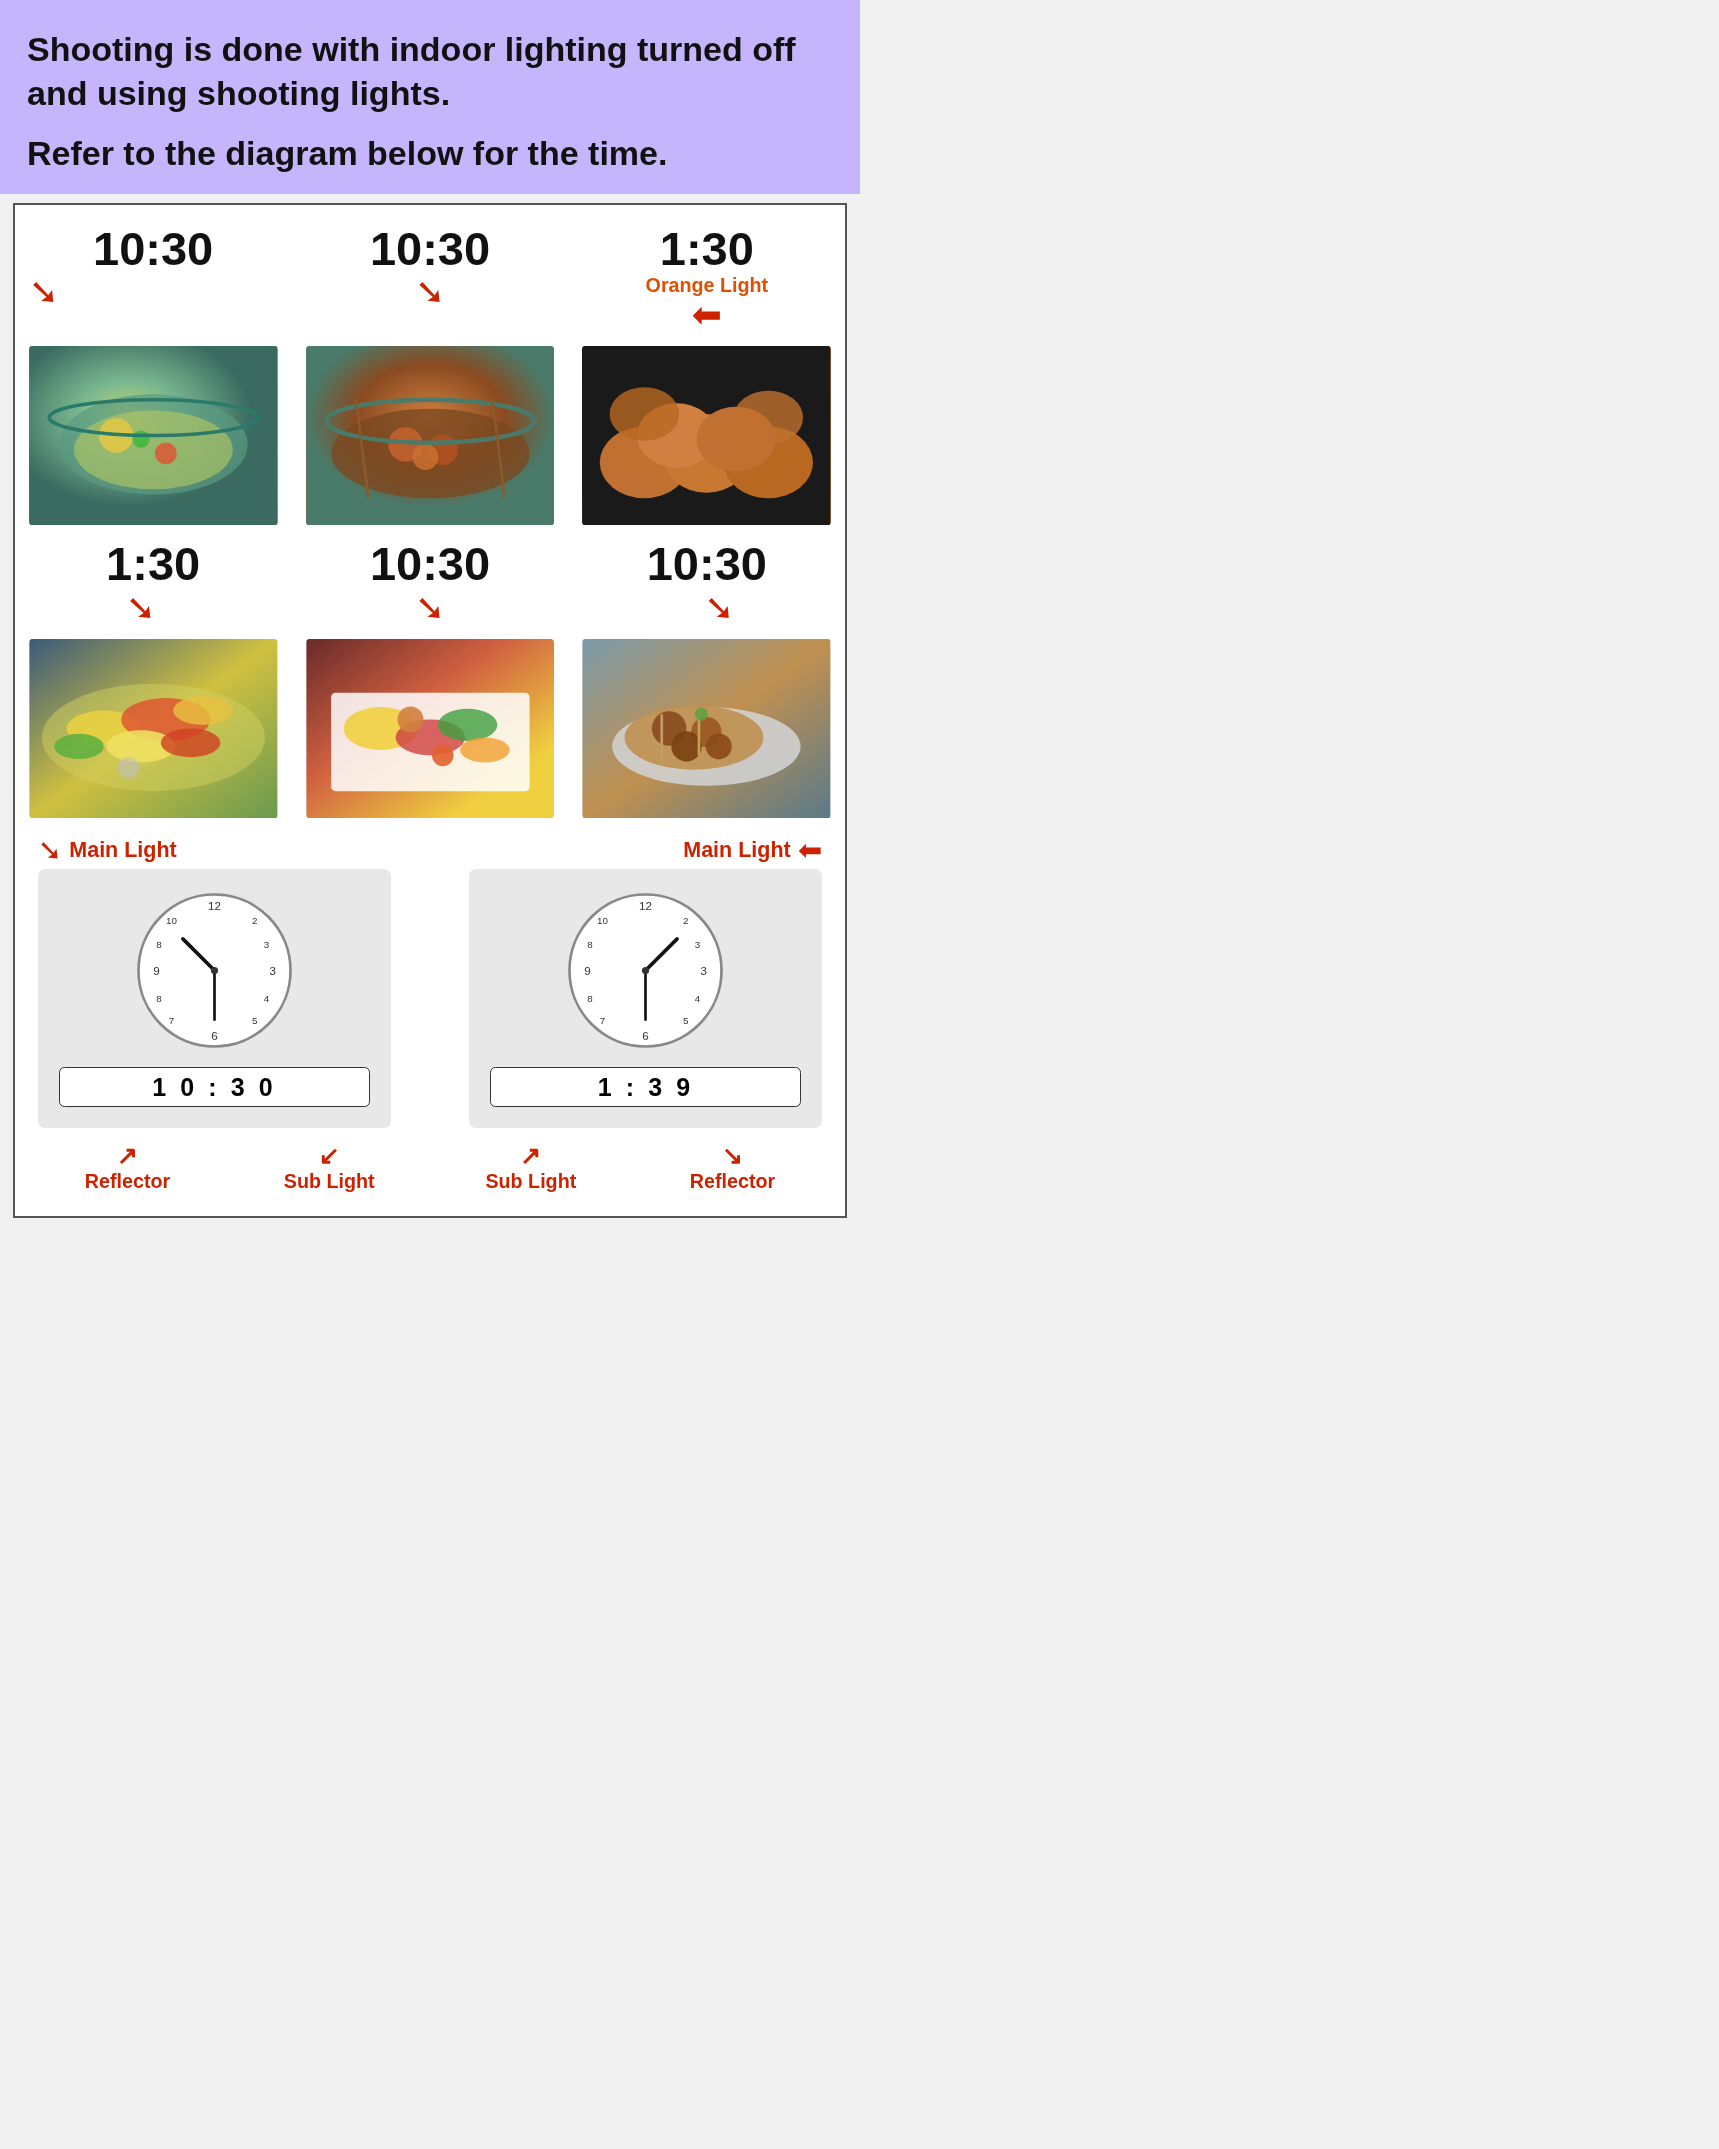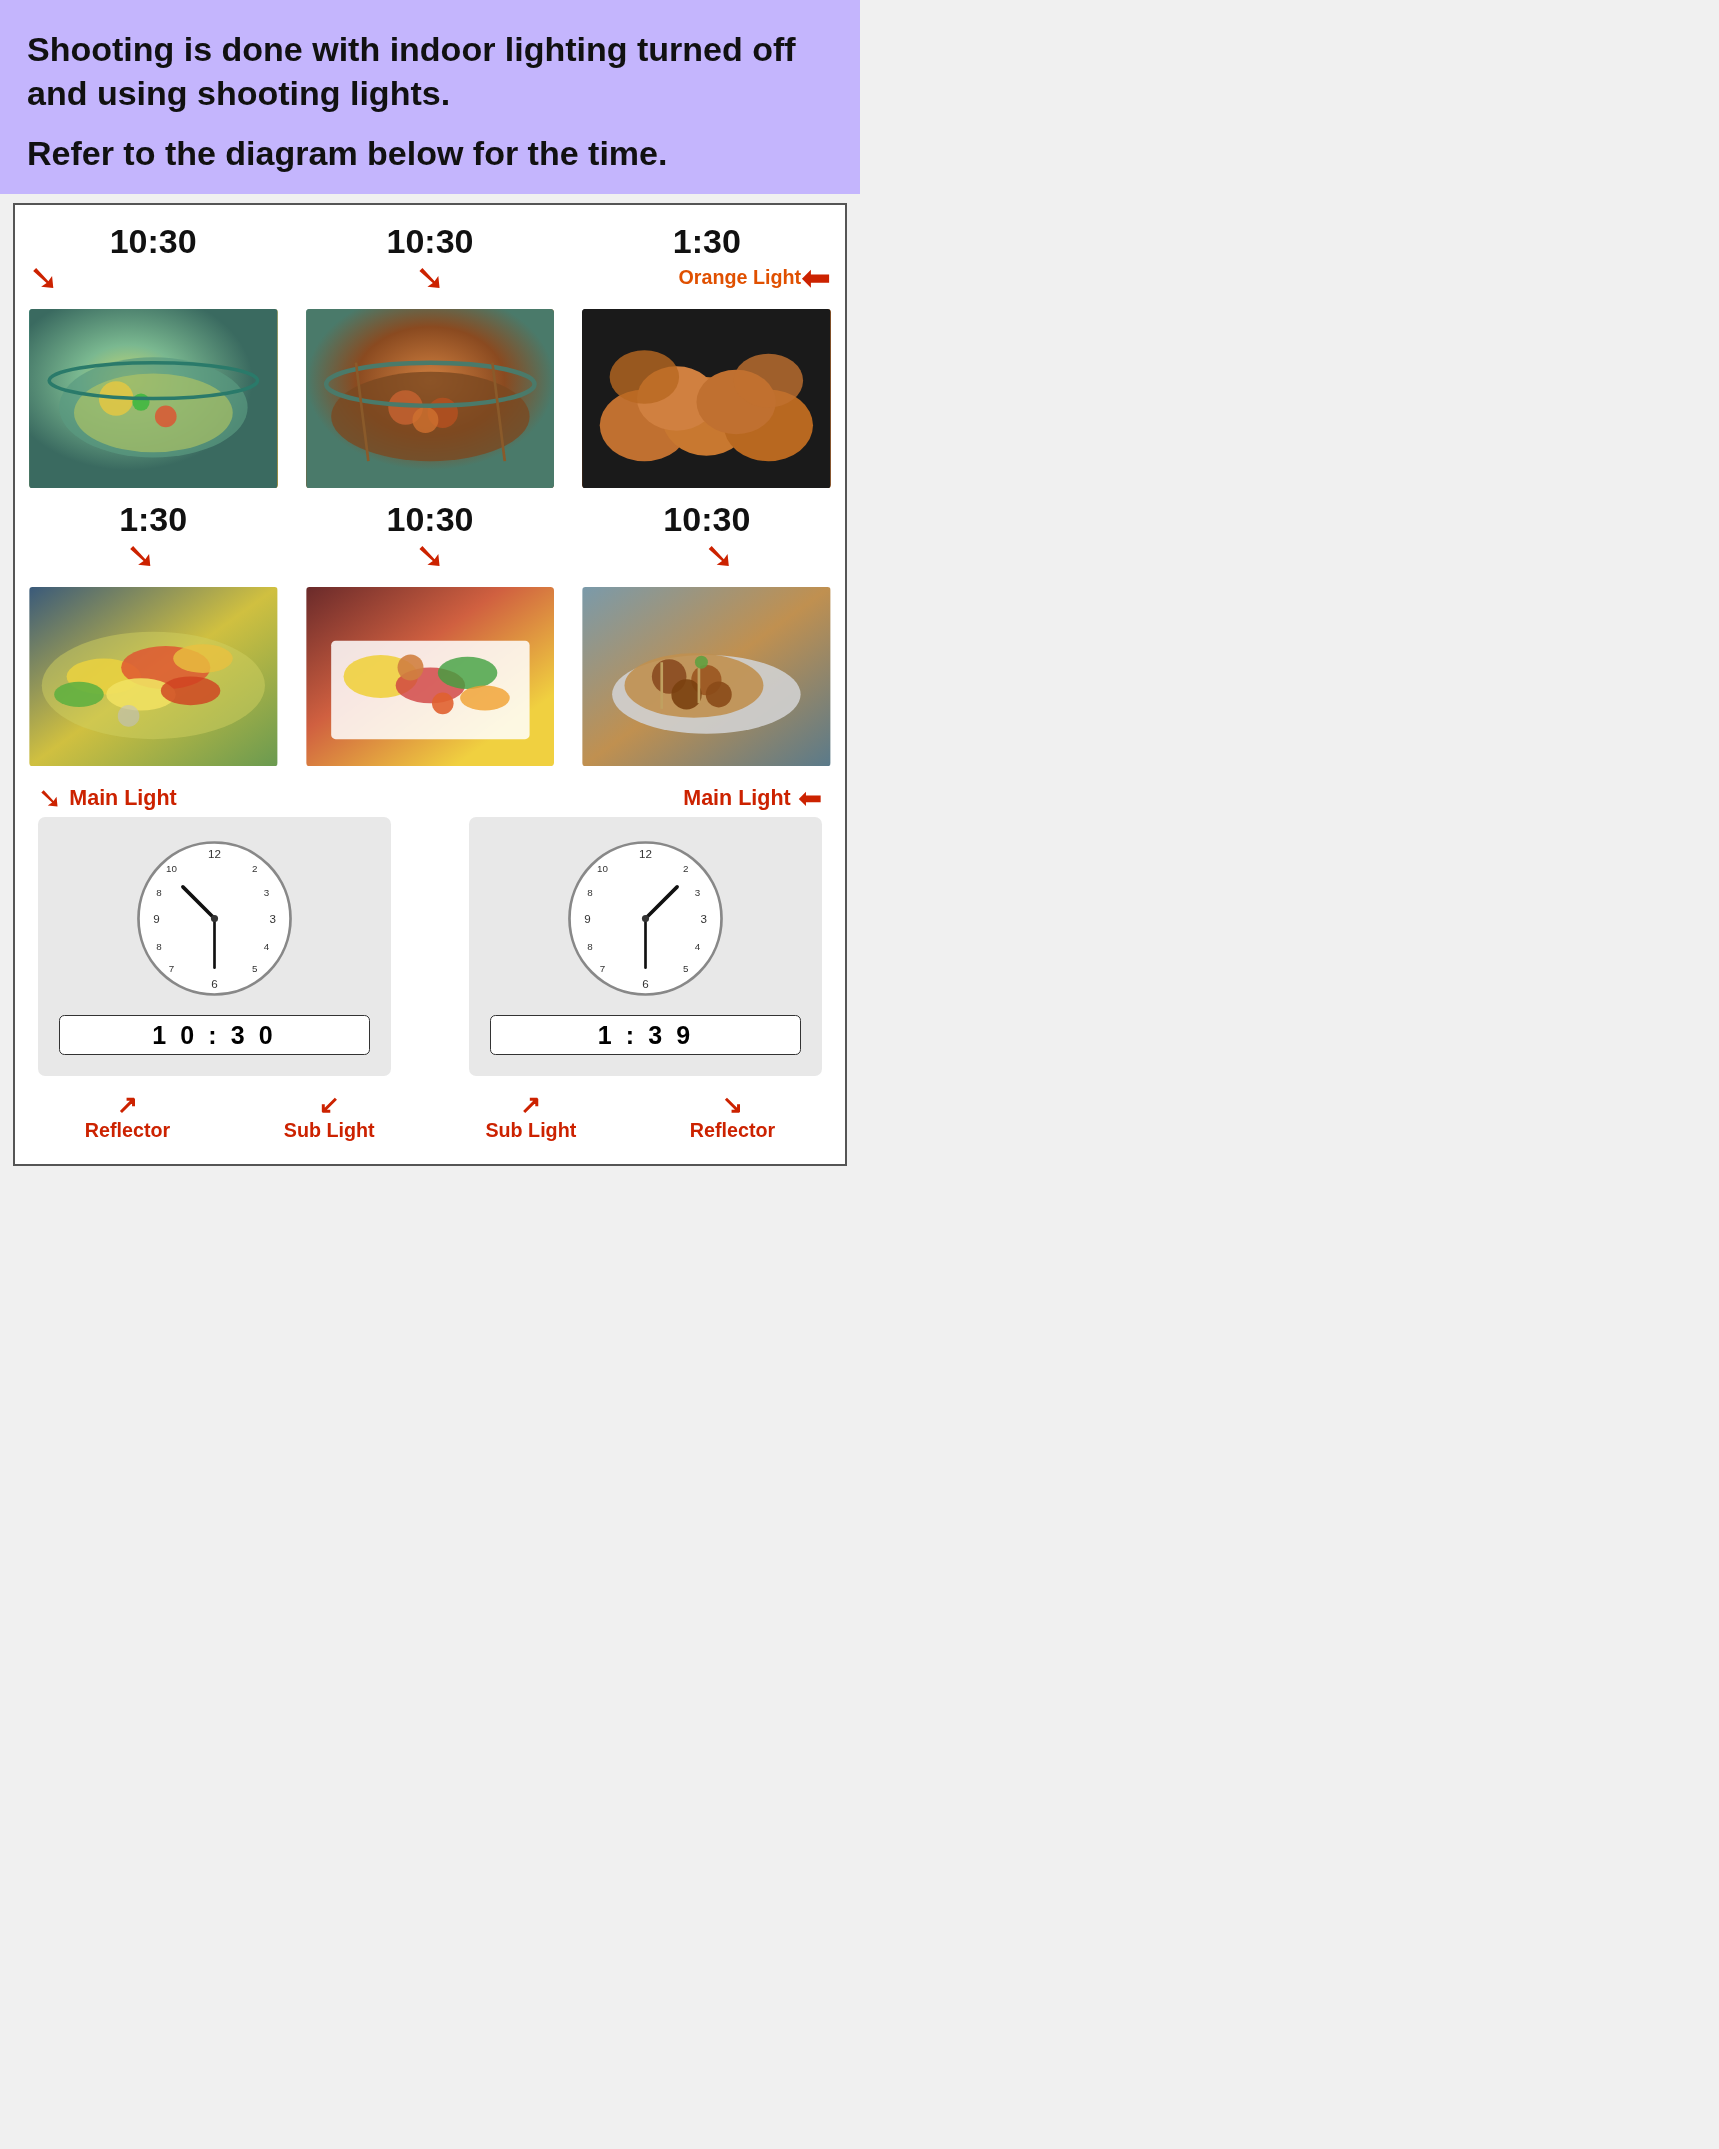--- a/index.html
+++ b/index.html
@@ -27,21 +27,21 @@
     .grid-row {
       display: flex;
       justify-content: space-between;
       margin-bottom: 9px;
     }
     .grid-cell {
       width: 31%;
       text-align: center;
     }
     .time-label {
-      font-size: 34px;
+      font-size: 47px;
       font-weight: bold;
       color: #111;
       line-height: 1.1;
     }
     .orange-label {
       color: #e05000;
       font-size: 19.7px;
       font-weight: bold;
       display: inline-block;
     }
@@ -49,20 +49,21 @@
       display: flex;
       align-items: center;
       justify-content: flex-start;
       margin-bottom: 3.6px;
     }
     .arrow-center {
       justify-content: center;
     }
     .arrow-right {
       justify-content: flex-end;
+      flex-direction: column;
     }
     .red-arrow {
       color: #cc2200;
       font-size: 36px;
       line-height: 1;
       display: inline-block;
     }
     
     .food-placeholder {
       width: 100%;

